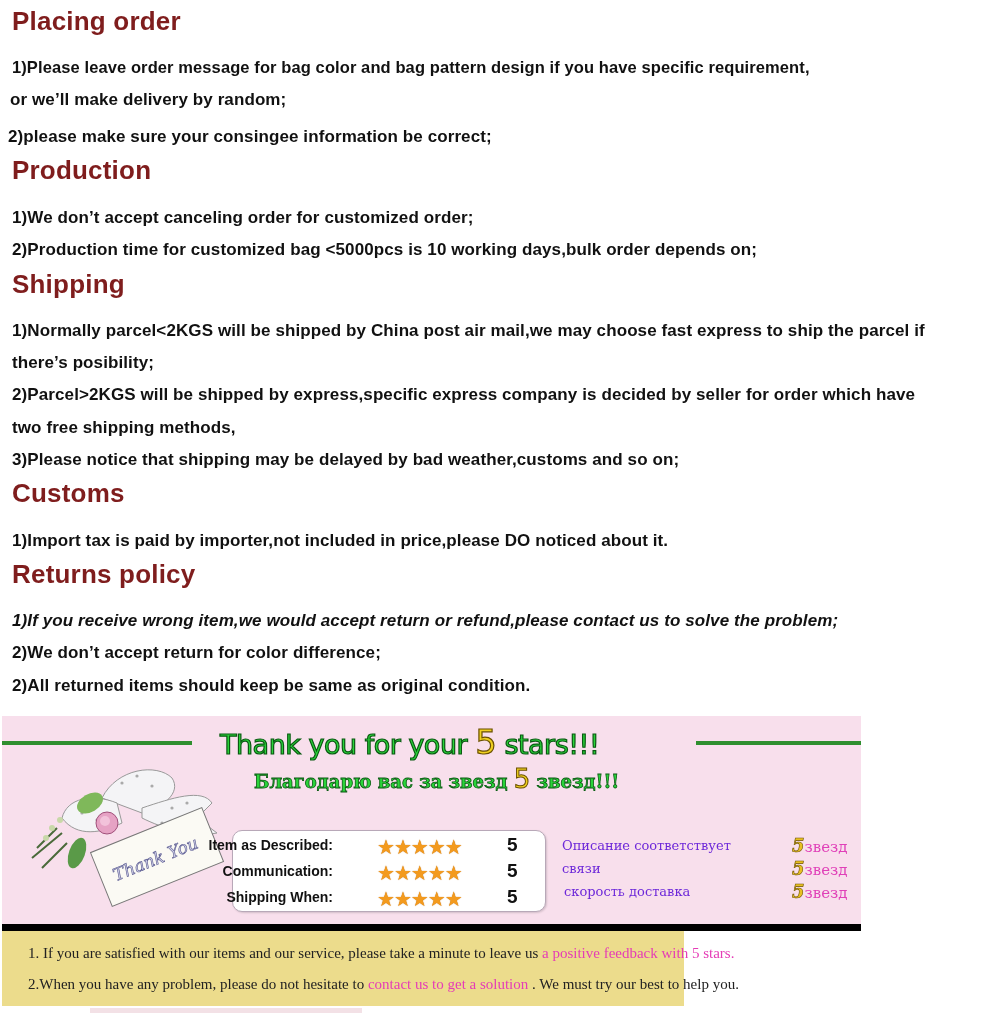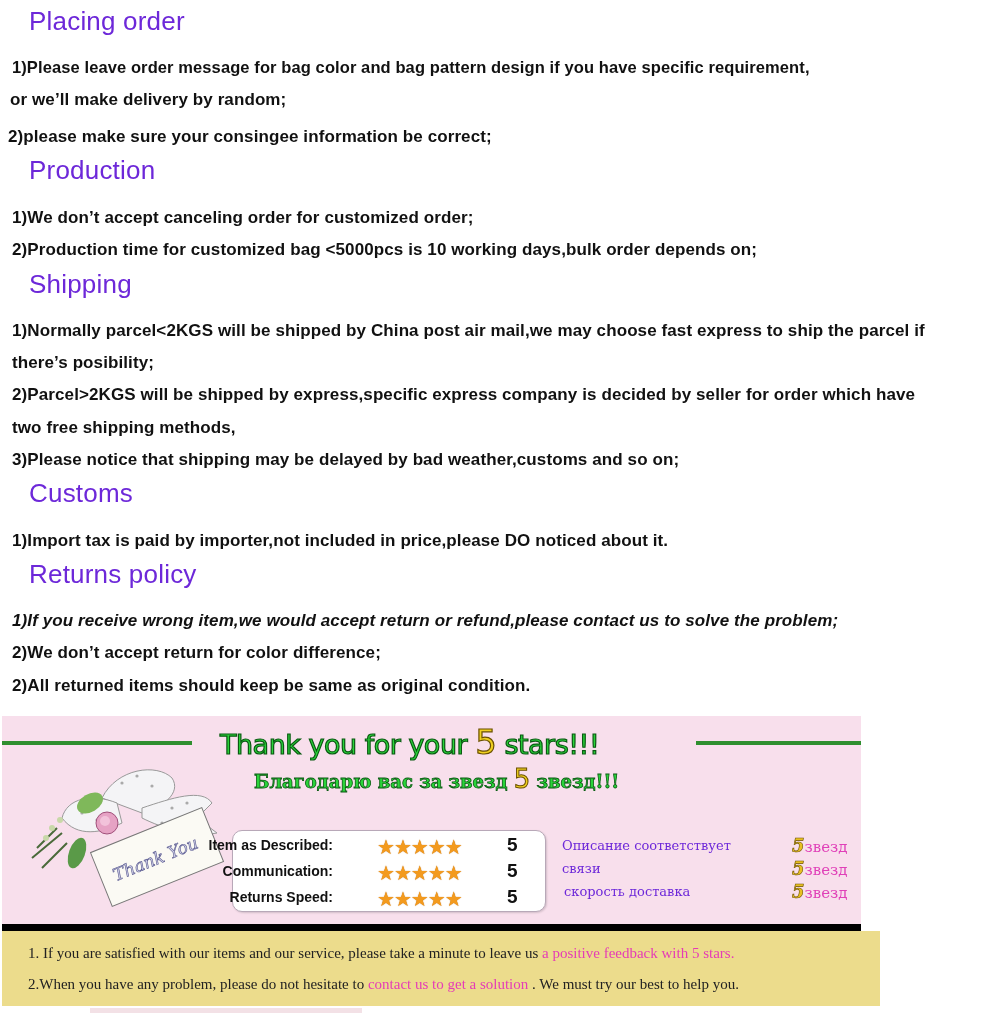--- a/index.html
+++ b/index.html
@@ -1,38 +1,38 @@
 <!DOCTYPE html>
 <html><head>
 <meta charset="utf-8">
 <style>
   html,body{margin:0;padding:0;background:#ffffff;}
   body{width:1000px;height:1013px;position:relative;overflow:hidden;font-family:"Liberation Sans",sans-serif;color:#111;}
   .doc{position:absolute;left:0;top:0;width:1000px;}
-  .h{position:absolute;left:29px;font-family:"Liberation Sans",sans-serif;font-weight:normal;font-size:26px;color:#6d28d9;margin:0;letter-spacing:0.2px;}
+  .h{position:absolute;left:12px;font-family:"Liberation Sans",sans-serif;font-weight:bold;font-size:26px;color:#7f1d1d;margin:0;letter-spacing:0.2px;}
   .p{position:absolute;left:12px;font-weight:bold;font-size:17px;color:#111;white-space:nowrap;letter-spacing:0.1px;}
   
   .banner{position:absolute;left:2px;top:716px;width:859px;height:208px;background:#f8dfec;overflow:hidden;}
   .gline{position:absolute;height:4px;background:#2f8f2f;top:25px;}
   .thanks-en{position:absolute;left:218px;top:6px;font-family:"DejaVu Sans",sans-serif;font-size:27px;color:#2ad43a;-webkit-text-stroke:1.2px #0a5a12;letter-spacing:-0.5px;white-space:nowrap;}
   .thanks-en .five{color:#f0d020;-webkit-text-stroke:1.2px #6a5000;font-size:34px;}
   .thanks-ru{position:absolute;left:252px;top:48px;font-family:"DejaVu Serif",serif;font-weight:bold;font-size:18px;color:#2ad43a;-webkit-text-stroke:0.8px #0a5a12;white-space:nowrap;}
   .thanks-ru .five{color:#f0d020;-webkit-text-stroke:1px #6a5000;font-size:26px;font-family:"DejaVu Sans",sans-serif;font-weight:normal;}
   .illus{position:absolute;left:20px;top:42px;width:230px;height:150px;}
   .rating-box{position:absolute;left:230px;top:114px;width:312px;height:80px;background:#fff;border:1px solid #b8a8b8;border-radius:10px;box-shadow:1px 1px 2px rgba(0,0,0,0.15);}
   .rrow{position:absolute;left:0;width:272px;height:26px;}
   .rlabel{position:absolute;right:172px;top:4px;font-family:"Liberation Sans",sans-serif;font-size:14px;font-weight:bold;color:#111;white-space:nowrap;}
   .stars{position:absolute;left:144px;top:2px;font-size:20px;color:#f39a1e;letter-spacing:-1px;text-shadow:0 0 1px #b06000;white-space:nowrap;}
   .rscore{position:absolute;left:274px;top:1px;font-size:19px;font-weight:bold;color:#111;}
   .ru-row{position:absolute;left:560px;font-family:"DejaVu Serif",serif;font-size:13px;color:#6d28d9;white-space:nowrap;}
   .ru-score{position:absolute;left:790px;font-family:"DejaVu Serif",serif;font-size:15px;white-space:nowrap;}
   .ru-score .n{color:#e8c020;font-style:italic;font-weight:bold;font-size:18px;-webkit-text-stroke:0.6px #6a5000;}
   .ru-score .w{color:#e040b8;}
   .blackbar{position:absolute;left:2px;top:924px;width:859px;height:7px;background:#000;}
-  .yellow{position:absolute;left:2px;top:931px;width:878px;height:75px;background:#ecdc8c;}
+  .yellow{position:absolute;left:2px;top:931px;width:682px;height:75px;background:#ecdc8c;}
   .yl{position:absolute;left:26px;font-family:"Liberation Serif",serif;font-size:15px;color:#222;white-space:nowrap;}
   .pink{color:#e53cb6;}
   .bottom-strip{position:absolute;left:90px;top:1008px;width:272px;height:5px;background:#f3e1e6;}
 </style>
 </head>
 <body>
 
 <div class="doc">
 
   <h2 class="h" style="top:6px;">Placing order</h2>
@@ -108,21 +108,21 @@
       <span class="rlabel">Item as Described:</span>
       <span class="stars">★★★★★</span>
       <span class="rscore">5</span>
     </div>
     <div class="rrow" style="top:28px;">
       <span class="rlabel">Communication:</span>
       <span class="stars">★★★★★</span>
       <span class="rscore">5</span>
     </div>
     <div class="rrow" style="top:54px;">
-      <span class="rlabel">Returns Speed:</span>
+      <span class="rlabel">Shipping When:</span>
       <span class="stars">★★★★★</span>
       <span class="rscore">5</span>
     </div>
   </div>
 
   <div class="ru-row" style="top:122px;">Описание  соответствует</div>
   <div class="ru-score" style="top:119px;"><span class="n">5</span><span class="w">звезд</span></div>
 
   <div class="ru-row" style="top:145px;">связи</div>
   <div class="ru-score" style="top:142px;"><span class="n">5</span><span class="w">звезд</span></div>

